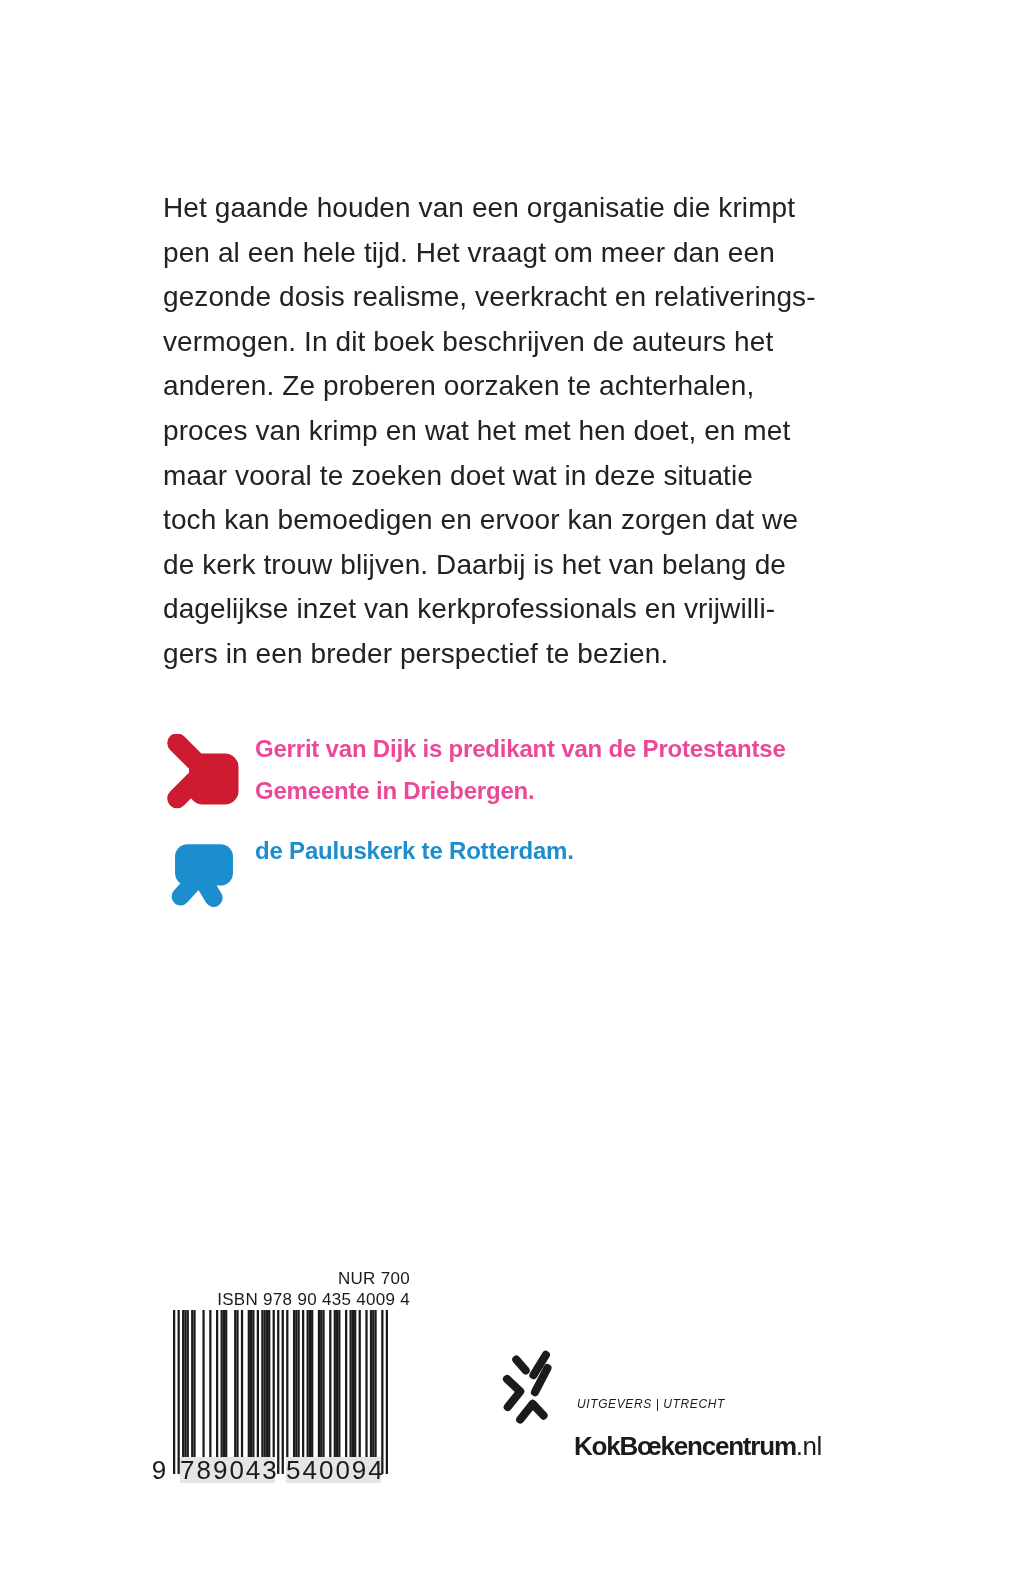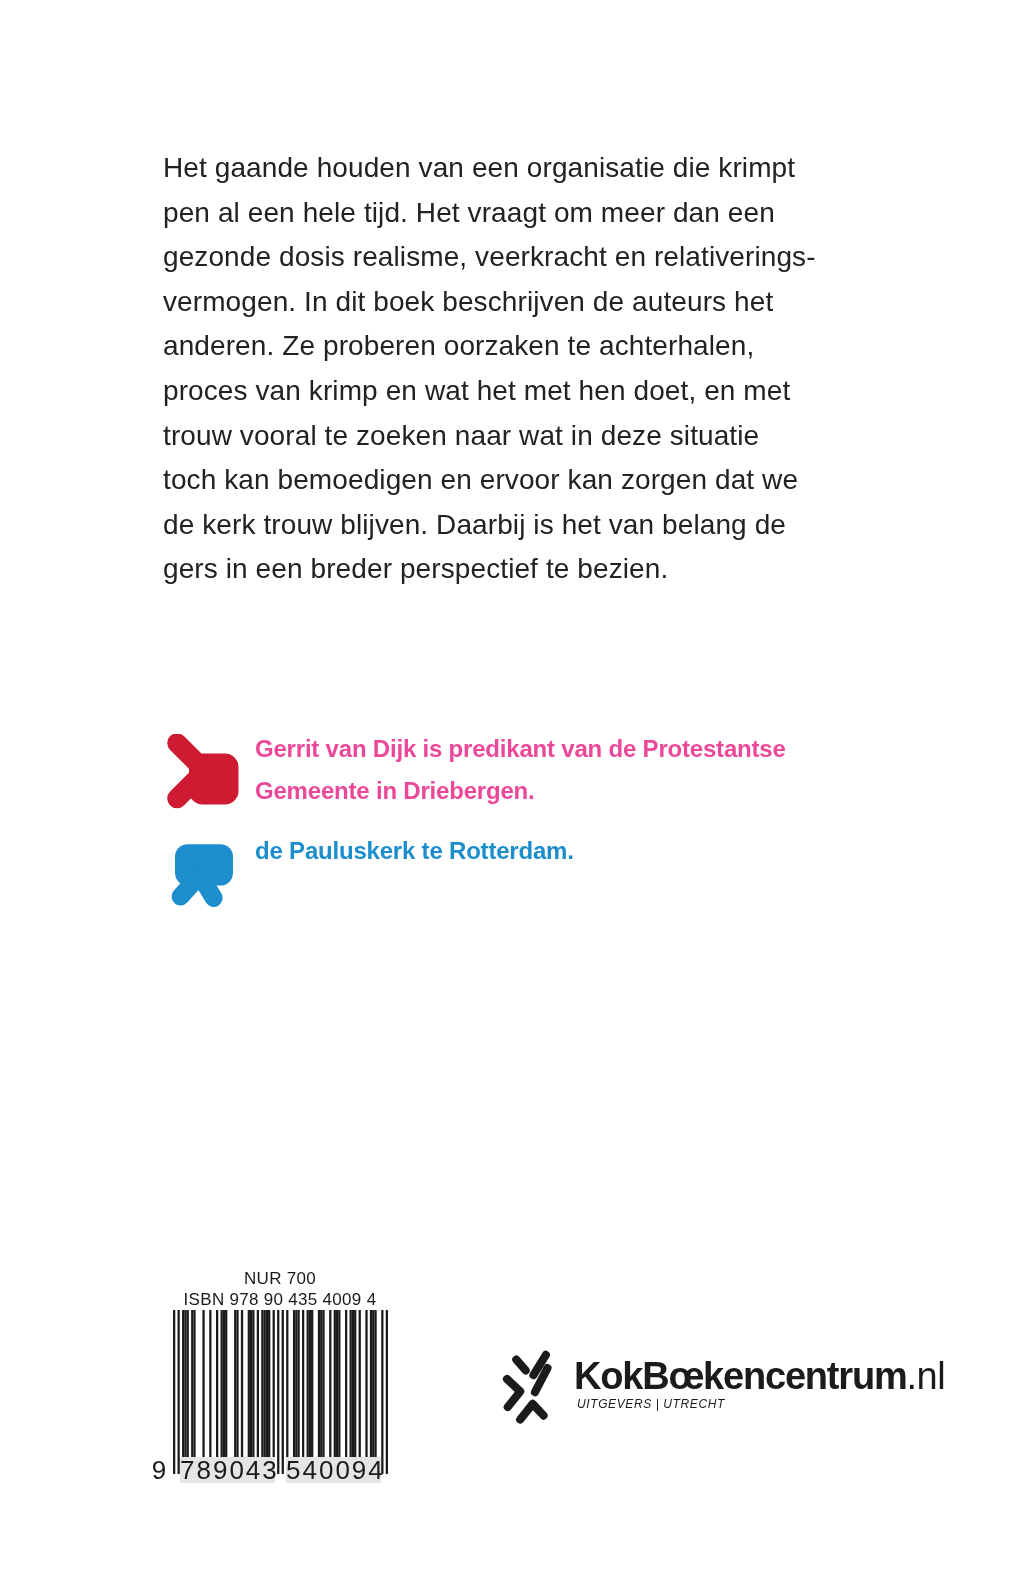--- a/index.html
+++ b/index.html
@@ -25,57 +25,58 @@
     position:absolute;left:255px;width:640px;
     font-size:24px;line-height:42px;font-weight:700;letter-spacing:-.2px;
   }
   .blurb-text .ln{white-space:nowrap;}
   #blurb1-icon{left:164px;top:734px;width:80px;height:75px;}
   #blurb1-text{top:728px;}
   #blurb2-icon{left:164px;top:840px;width:80px;height:69px;}
   #blurb2-text{top:830px;}
   
   #barcode-block{position:absolute;left:150px;top:1268px;width:260px;}
-  .bc-caption{width:260px;text-align:center;font-size:17px;line-height:21px;letter-spacing:.3px;}
+  .bc-caption{width:260px;text-align:right;font-size:17px;line-height:21px;letter-spacing:.3px;}
   #bars-wrap{position:absolute;left:23px;top:42px;width:215px;height:173px;}
   #bars-svg{position:absolute;left:0;top:0;width:215px;height:173px;}
   .ean-digits{position:absolute;bottom:0;font-size:26px;line-height:26px;text-align:center;background:#e5e5e5;}
   #ean-left{left:7px;width:95px;letter-spacing:2px;}
   #ean-right{left:113px;width:95px;letter-spacing:2px;}
   #ean-lead{left:-24px;width:20px;background:transparent;}
   
   #publisher-icon{position:absolute;left:500px;top:1344px;width:56px;height:84px;}
   #publisher-name{
-    position:absolute;left:574px;top:1358px;
-    font-size:38px;line-height:36px;font-weight:700;letter-spacing:-1.2px;
+    position:absolute;left:574px;top:1428px;
+    font-size:26px;line-height:36px;font-weight:700;letter-spacing:-1.2px;
     white-space:nowrap;
   }
   #publisher-name .suffix{font-weight:400;letter-spacing:-.5px;}
   #publisher-tagline{
     position:absolute;left:577px;top:1394px;
     font-size:12px;line-height:20px;font-weight:400;letter-spacing:.6px;
     white-space:nowrap;
     font-style:italic;
   }
 </style>
 </head>
 <body>
 
 <div id="page">
 
-  <div class="copy" style="color: rgb(34, 34, 38);">
+  <div class="copy" style="color: rgb(34, 34, 38); margin-top: 40px;">
     <div class="ln">Het gaande houden van een organisatie die krimpt</div>
     <div class="ln">pen al een hele tijd. Het vraagt om meer dan een</div>
     <div class="ln">gezonde dosis realisme, veerkracht en relativerings-</div>
     <div class="ln">vermogen. In dit boek beschrijven de auteurs het</div>
     <div class="ln">anderen. Ze proberen oorzaken te achterhalen,</div>
     <div class="ln">proces van krimp en wat het met hen doet, en met</div>
-    <div class="ln">trouw vooral te zoeken naar wat in deze situatie</div>
+    <div class="ln">maar vooral te zoeken doet wat in deze situatie</div>
     <div class="ln">toch kan bemoedigen en ervoor kan zorgen dat we</div>
     <div class="ln">de kerk trouw blijven. Daarbij is het van belang de</div>
+    <div class="ln">dagelijkse inzet van kerkprofessionals en vrijwilli-</div>
     <div class="ln">gers in een breder perspectief te bezien.</div>
   </div>
 
   <div id="blurb1-icon" class="blurb-icon" style="color: rgb(206, 27, 49);">
     <svg viewBox="0 0 100 100" width="100%" height="100%" aria-hidden="true">
       <rect x="30" y="26" width="66" height="68" rx="18" fill="currentColor"></rect>
       <path d="M14 12 L51 49 L14 86" fill="none" stroke="currentColor" stroke-width="26" stroke-linecap="round" stroke-linejoin="round"></path>
     </svg>
   </div>
   <div id="blurb1-text" class="blurb-text" style="color: #ec4899;">

